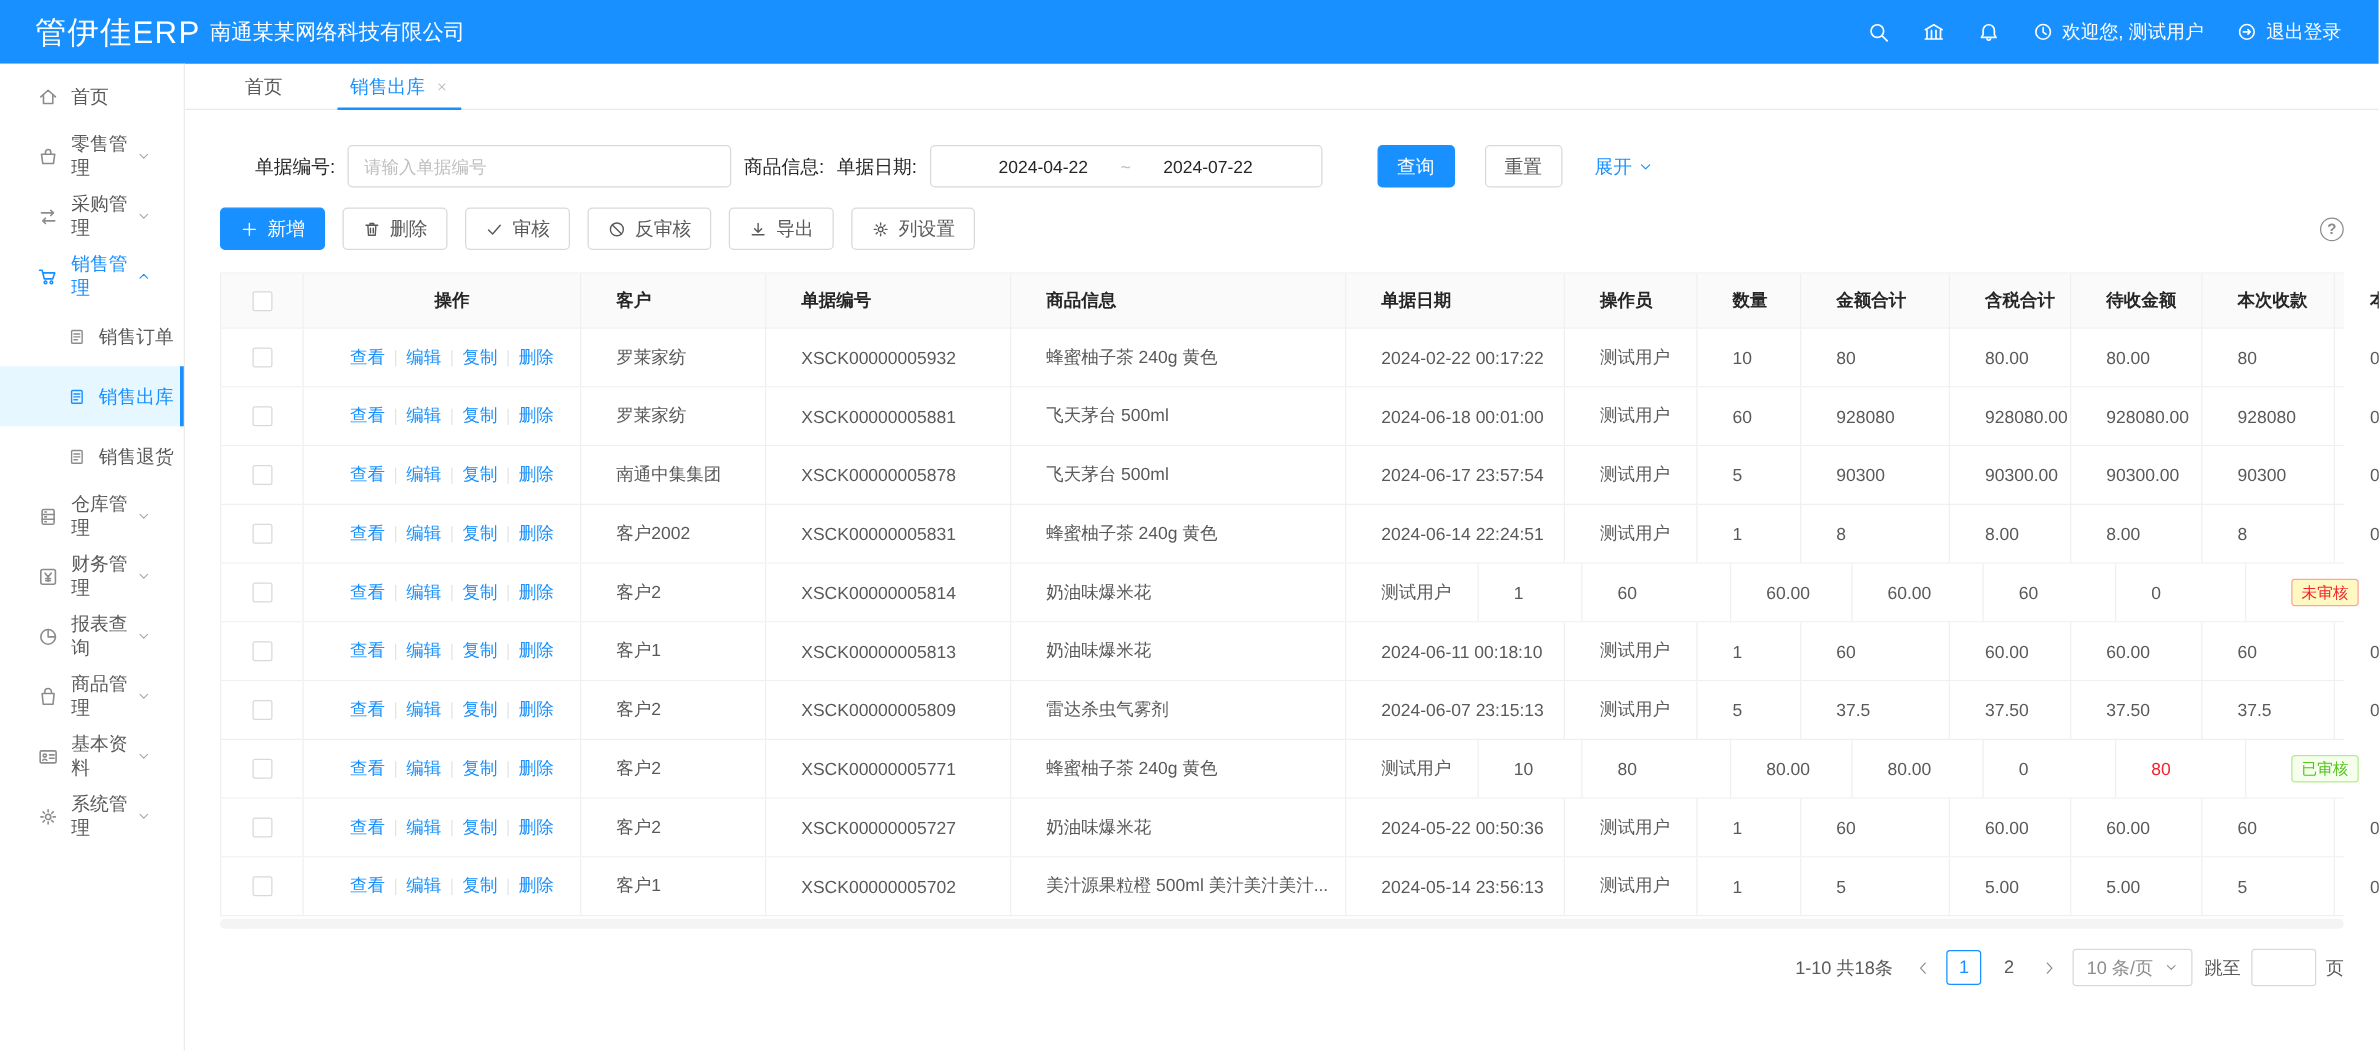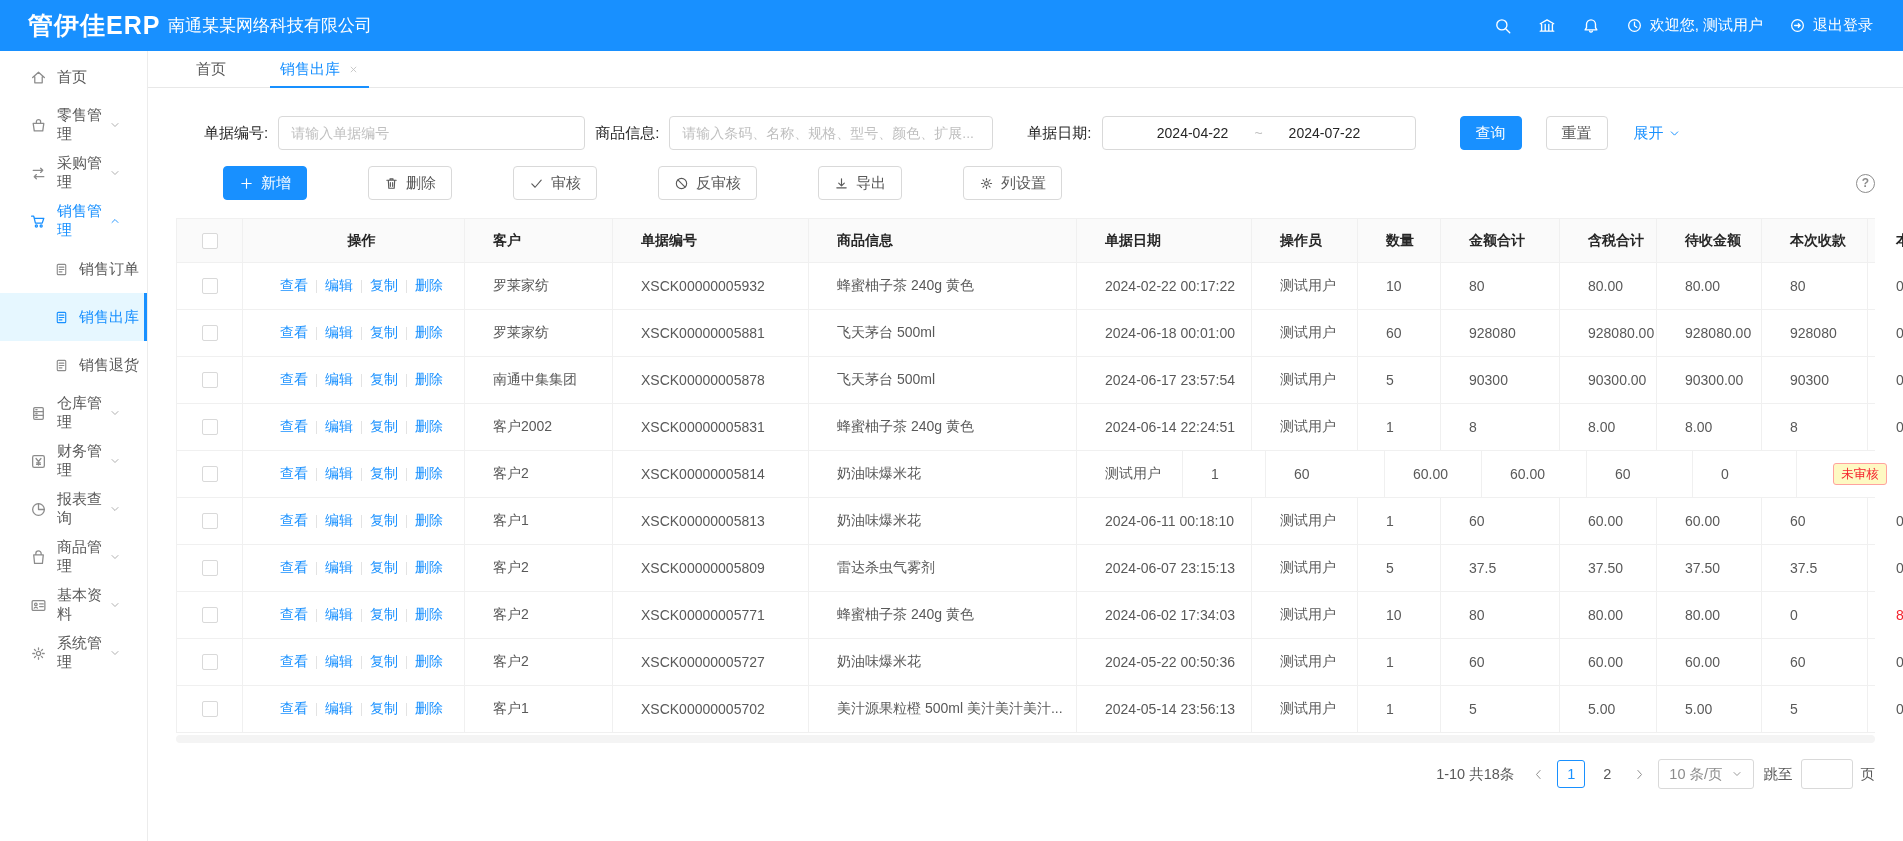--- a/index.html
+++ b/index.html
@@ -2,21 +2,21 @@
 <html><head>
 <meta charset="utf-8">
 <style>
   * { margin:0; padding:0; box-sizing:border-box; }
   html,body { width:1903px; height:841px; overflow:hidden; background:#fff;
     font-family:"Liberation Sans","DejaVu Sans",sans-serif; font-size:14px; color:#595959; }
   .app { width:1903px; height:841px; display:flex; flex-direction:column; }
 
   
   .topbar { height:51px; background:#1890ff; display:flex; align-items:center; flex:0 0 51px; color:#fff; }
-  .logo { width:148px; padding-left:28px; font-size:25px; font-weight:bold; letter-spacing:1px; white-space:nowrap; }
+  .logo { width:148px; padding-left:28px; font-size:25px; font-weight:normal; letter-spacing:1px; white-space:nowrap; }
   .company { font-size:17px; font-weight:500; margin-left:20px; }
   .topbar-right { margin-left:auto; display:flex; align-items:center; gap:26px; padding-right:30px; }
   .topbar-right .tb-ic { display:flex; align-items:center; gap:7px; cursor:pointer; font-size:15px; }
   .icon { display:inline-flex; align-items:center; justify-content:center; }
   .icon svg { display:block; }
 
   
   .body { flex:1; display:flex; min-height:0; }
 
   
@@ -47,21 +47,21 @@
   .f-label { color:#262626; font-size:15px; white-space:nowrap; }
   .f-input { height:34px; border:1px solid #d9d9d9; border-radius:4px; padding:0 12px; font-size:14px;
     color:#262626; outline:none; font-family:inherit; }
   .f-input::placeholder { color:#bfbfbf; }
   .inp-bill { width:307px; }
   .inp-prod { width:324px; margin-right:24px; }
   .daterange { width:314px; height:34px; border:1px solid #d9d9d9; border-radius:4px; display:flex; align-items:center;
     justify-content:center; gap:26px; color:#262626; margin-right:32px; cursor:pointer; }
   .daterange .sep { color:#bfbfbf; }
   .btn { height:34px; border-radius:4px; border:1px solid #d9d9d9; background:#fff; color:#595959;
-    font-size:15px; padding:0 15px; cursor:pointer; display:inline-flex; align-items:center; gap:7px; font-family:inherit;margin-left:47px; }
+    font-size:15px; padding:0 15px; cursor:pointer; display:inline-flex; align-items:center; gap:7px; font-family:inherit; }
   .btn.primary { background:#1890ff; border-color:#1890ff; color:#fff; }
   .btn-search { margin-left:2px; }
   .btn-reset { margin-left:14px; }
   .expand-link { color:#1890ff; display:inline-flex; align-items:center; gap:4px; margin-left:16px; cursor:pointer; font-size:15px; white-space:nowrap; }
 
   
   .toolbar { display:flex; align-items:center; padding:16px 28px 0 28px; gap:14px; }
   .help-circle { margin-left:auto; width:19px; height:19px; border-radius:50%; border:1.5px solid #8c8c8c; color:#8c8c8c;
     display:flex; align-items:center; justify-content:center; font-size:12px; font-weight:bold; cursor:pointer; }
 
@@ -325,21 +325,20 @@
                 <path d="M4.5 4.5l7 7M11.5 4.5l-7 7"></path>
               </svg>
             </span>
           </div>
         </div>
 
       <div class="filterbar">
         <span class="f-label">单据编号:</span>
         <input class="f-input inp-bill" placeholder="请输入单据编号" style="">
         <span class="f-label">商品信息:</span>
-        <input class="f-input inp-prod" placeholder="请输入条码、名称、规格、型号、颜色、扩展..." style="">
         <span class="f-label">单据日期:</span>
         <div class="daterange">
           <span>2024-04-22</span>
           <span class="sep">~</span>
           <span>2024-07-22</span>
         </div>
         <button class="btn primary btn-search">查询</button>
         <button class="btn btn-reset">重置</button>
         <span class="expand-link">
           <span>展开</span>
@@ -812,23 +811,20 @@
             </div>
             <div class="tcell" style="flex-basis: 132px;">
               <span>客户2</span>
             </div>
             <div class="tcell" style="flex-basis: 180px;">
               <span>XSCK00000005771</span>
             </div>
             <div class="tcell" style="flex-basis: 252px;">
               <span>蜂蜜柚子茶 240g 黄色</span>
             </div>
-            <div class="tcell" style="flex-basis: 159px;">
-              <span>2024-06-02 17:34:03</span>
-            </div>
             <div class="tcell" style="flex-basis: 90px;">
               <span>测试用户</span>
             </div>
             <div class="tcell" style="flex-basis: 67px;">
               <span>10</span>
             </div>
             <div class="tcell" style="flex-basis: 103px;">
               <span>80</span>
             </div>
             <div class="tcell" style="flex-basis: 81px;">

